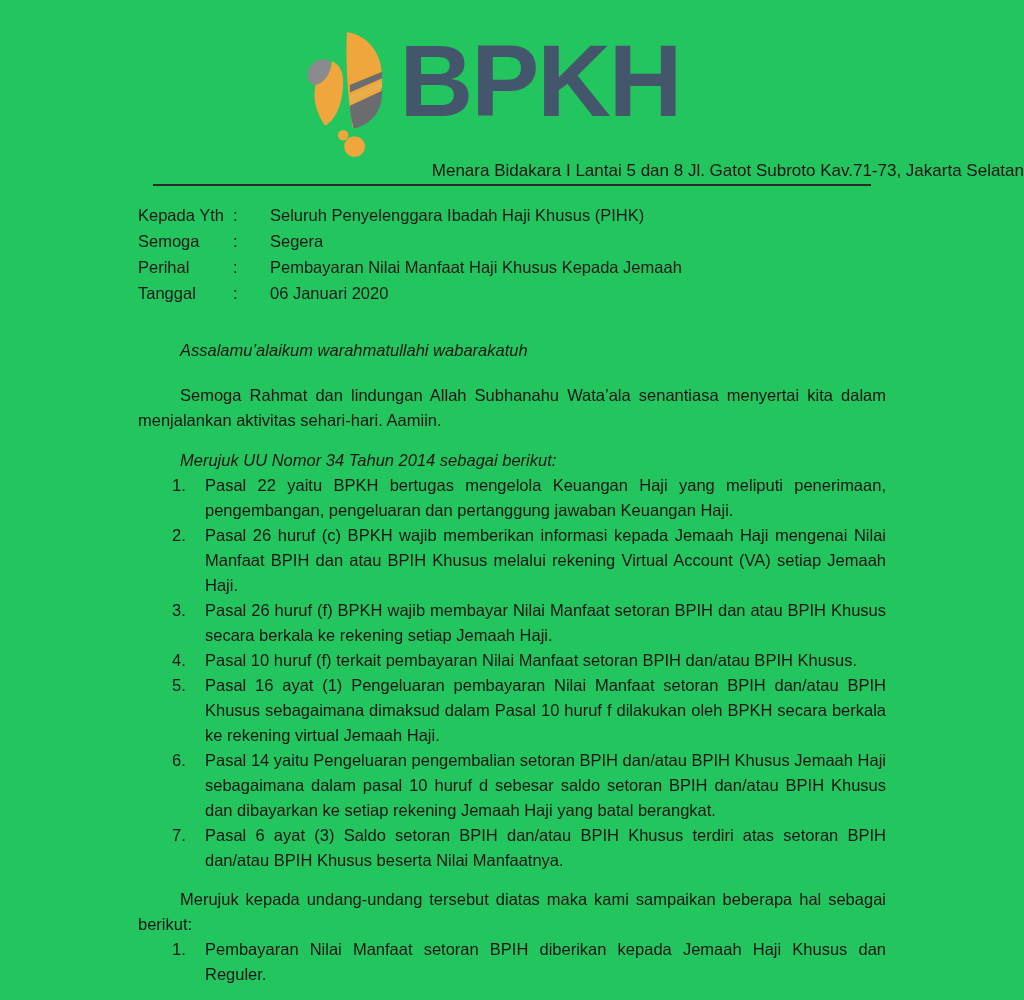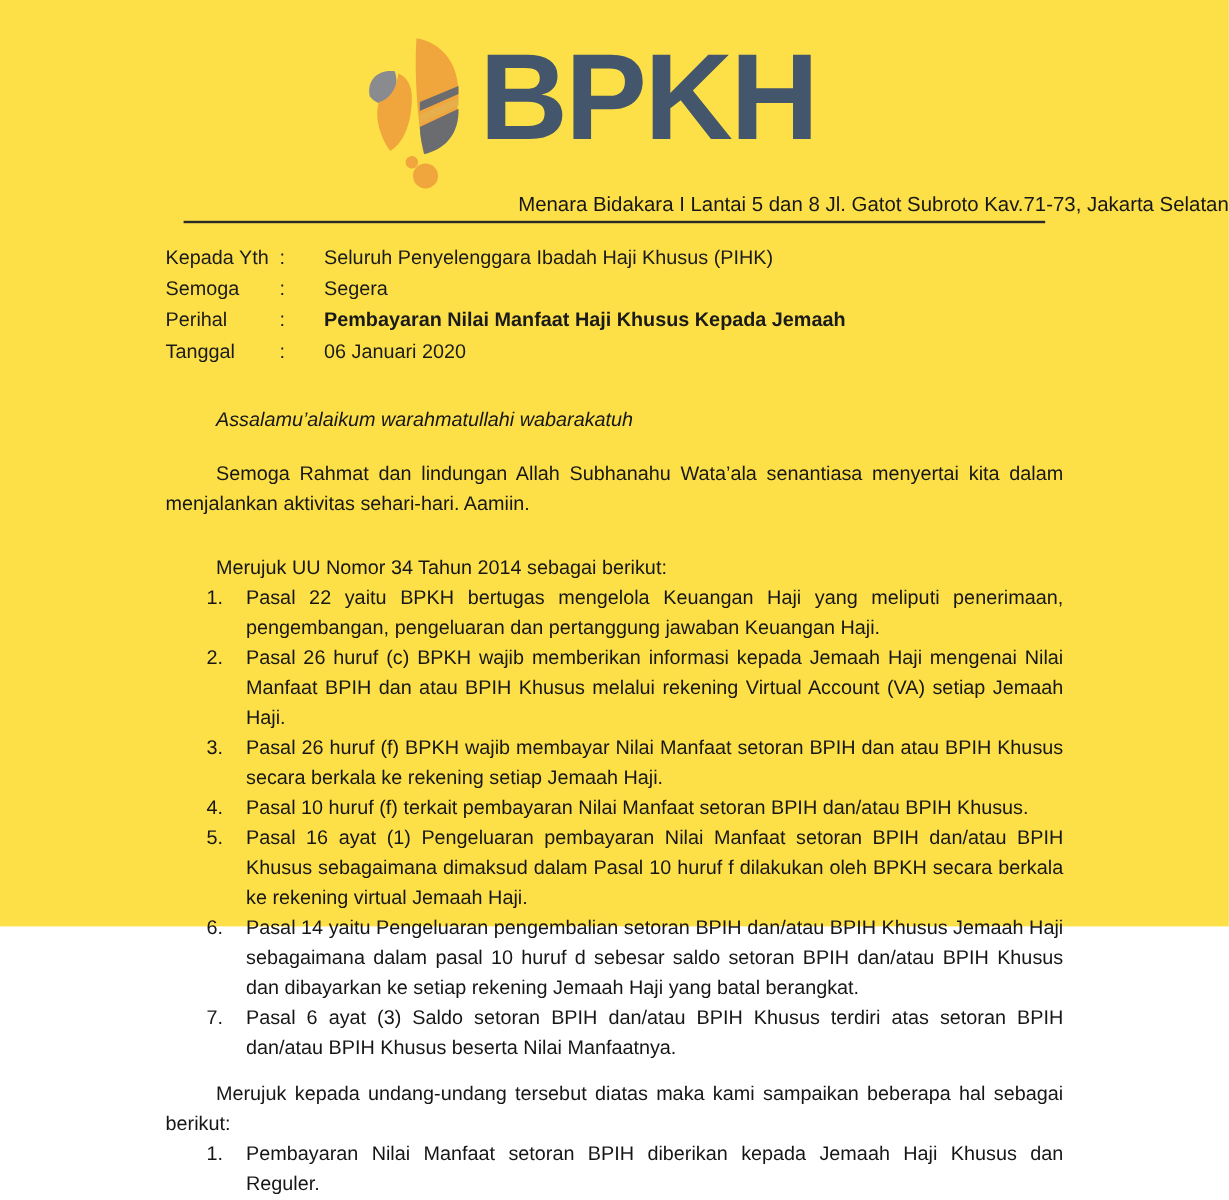--- a/index.html
+++ b/index.html
@@ -3,21 +3,21 @@
 <meta charset="utf-8">
 <style>
   * { margin:0; padding:0; box-sizing:border-box; }
   html,body { background:#ffffff; }
   body {
     width:1024px; height:1000px;
     font-family:"Liberation Sans", sans-serif;
     color:#1e1e1e;
     overflow:hidden;
   }
-  .page { position:relative; width:1024px; height:772px; background:#fde047; }
+  .page { position:relative; width:1024px; height:1000px; background:#22c55e; }
 
   
   .logo-row {
     display:flex; justify-content:center; align-items:flex-start;
     padding-top:30px; transform:translateX(-22px);
   }
   .logo-mark { width:96px; height:128px; flex:none; }
   .logo-text-col { margin-left:4px; padding-top:10px; }
   .wordmark {
     font-size:102px; font-weight:bold; color:#44566b;
@@ -30,27 +30,27 @@
   .address { text-align:right; font-size:17px; color:#161616; margin-top:3px; }
   .rule { width:718px; margin:3px auto 0; border-top:2px solid #2a2a2a; }
   .nomor { text-align:center; font-weight:bold; font-size:17px; margin-top:4px; color:#141414; }
   .nomor .gap { display:inline-block; width:8px; }
 
   
   .meta { margin:16px 0 0 138px; font-size:16.5px; color:#1a1a1a; }
   .meta-row { display:flex; line-height:26px; }
   .meta-label { width:95px; flex:none; }
   .meta-colon { width:37px; flex:none; }
-  .meta-value.bold { font-weight:bold; }
+  .meta-value.bold { font-weight:normal; }
 
   
   .letter-body { width:748px; margin:0 0 0 138px; font-size:16.5px; line-height:25px; color:#161616; }
   .salutation { font-style:italic; margin-top:32px; text-indent:42px; }
   .para { text-align:justify; text-indent:42px; margin-top:20px; }
-  .list-intro { margin-top:28px; text-indent:42px; }
+  .list-intro { margin-top:15px; text-indent:42px;font-style:italic; }
   .olist { margin-top:0; }
   .li { display:flex; }
   .li-num { margin-left:34px; width:33px; flex:none; }
   .li-text { flex:1; text-align:justify; }
   .para.second { margin-top:14px; }
 </style>
 </head>
 <body>
 
 <div class="page">

